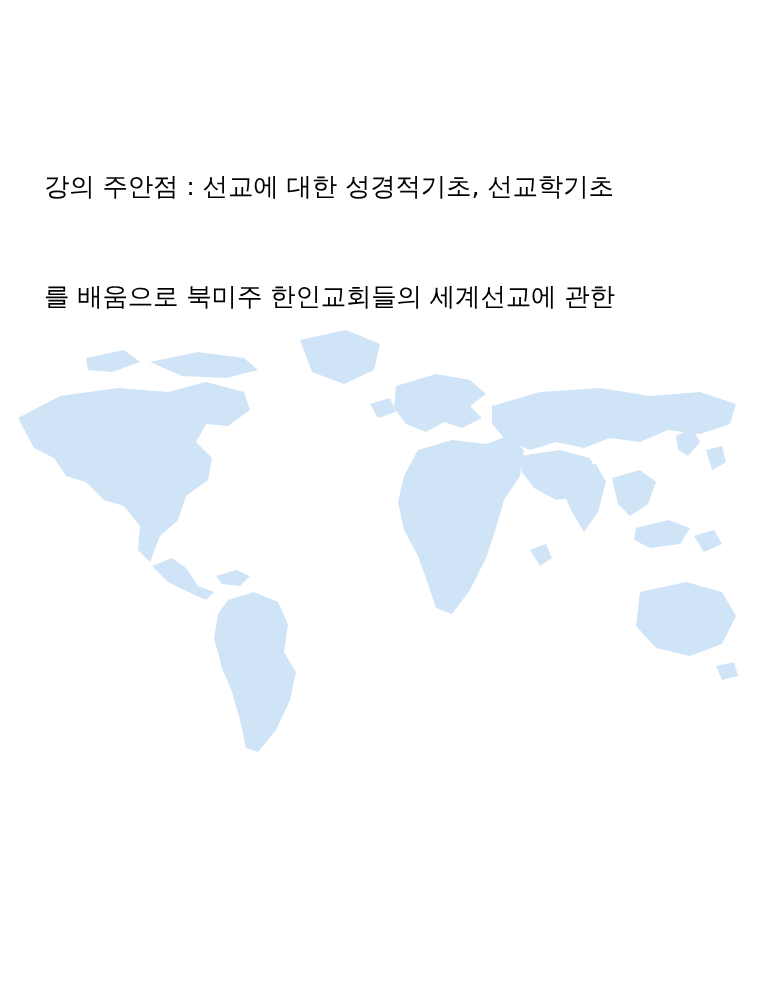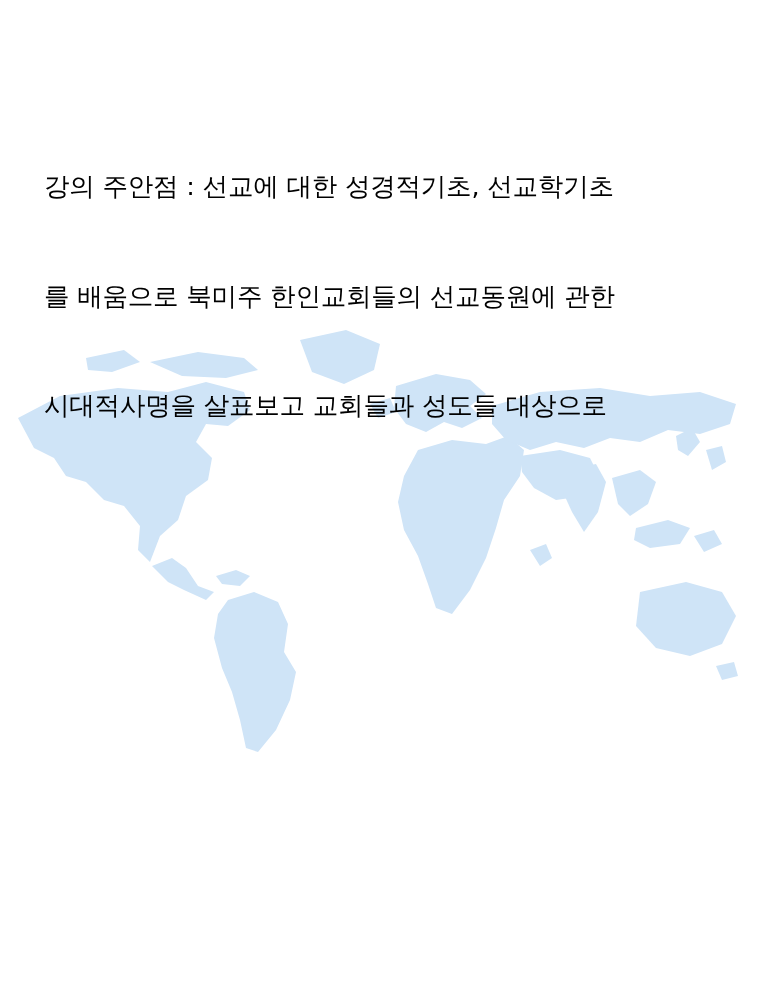--- a/index.html
+++ b/index.html
@@ -93,18 +93,17 @@
 
       <path d="M640,292 L686,282 L722,292 L736,316 L722,344 L690,356 L656,348 L636,326 Z"></path>
       <path d="M716,366 L734,362 L738,376 L722,380 Z"></path>
     </g>
   </svg>
 </div>
 
 <div id="content">
   <div class="block">
     <span class="line">강의 주안점 : 선교에 대한 성경적기초, 선교학기초</span>
-    <span class="line">를 배움으로 북미주 한인교회들의 선교동원에 관한</span>
-    <span class="line">시대적사명을 살표보고 교회들과 성도들 대상으로</span>
+    <span class="line">를 배움으로 북미주 한인교회들의 세계선교에 관한</span>
     
   </div>
 
 </div>
 
 </body></html>

